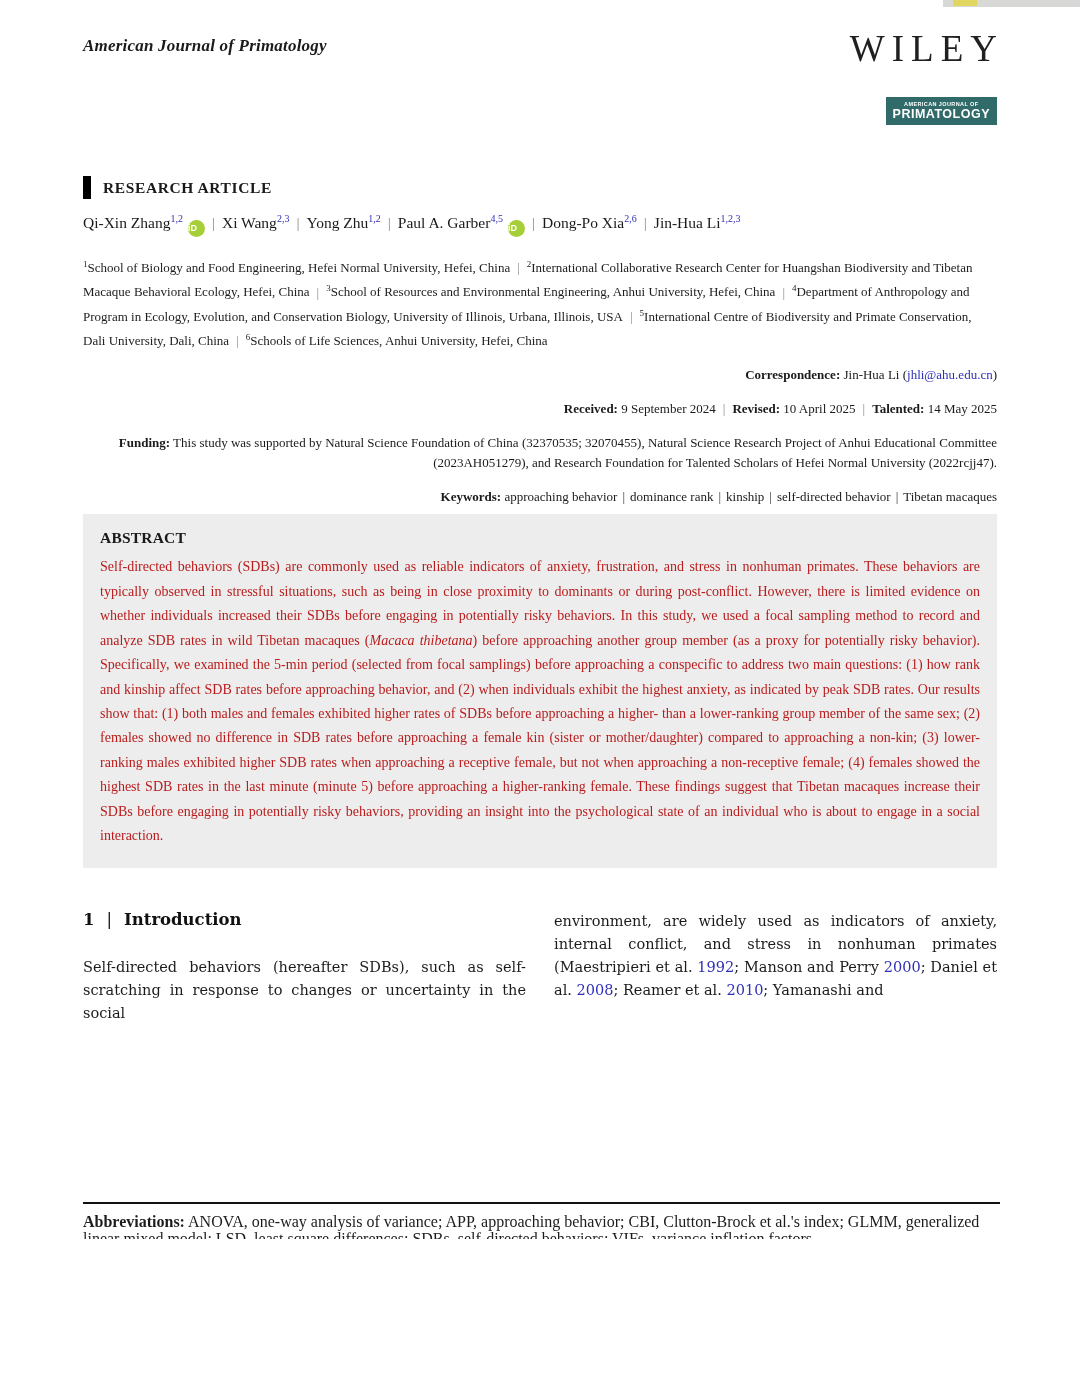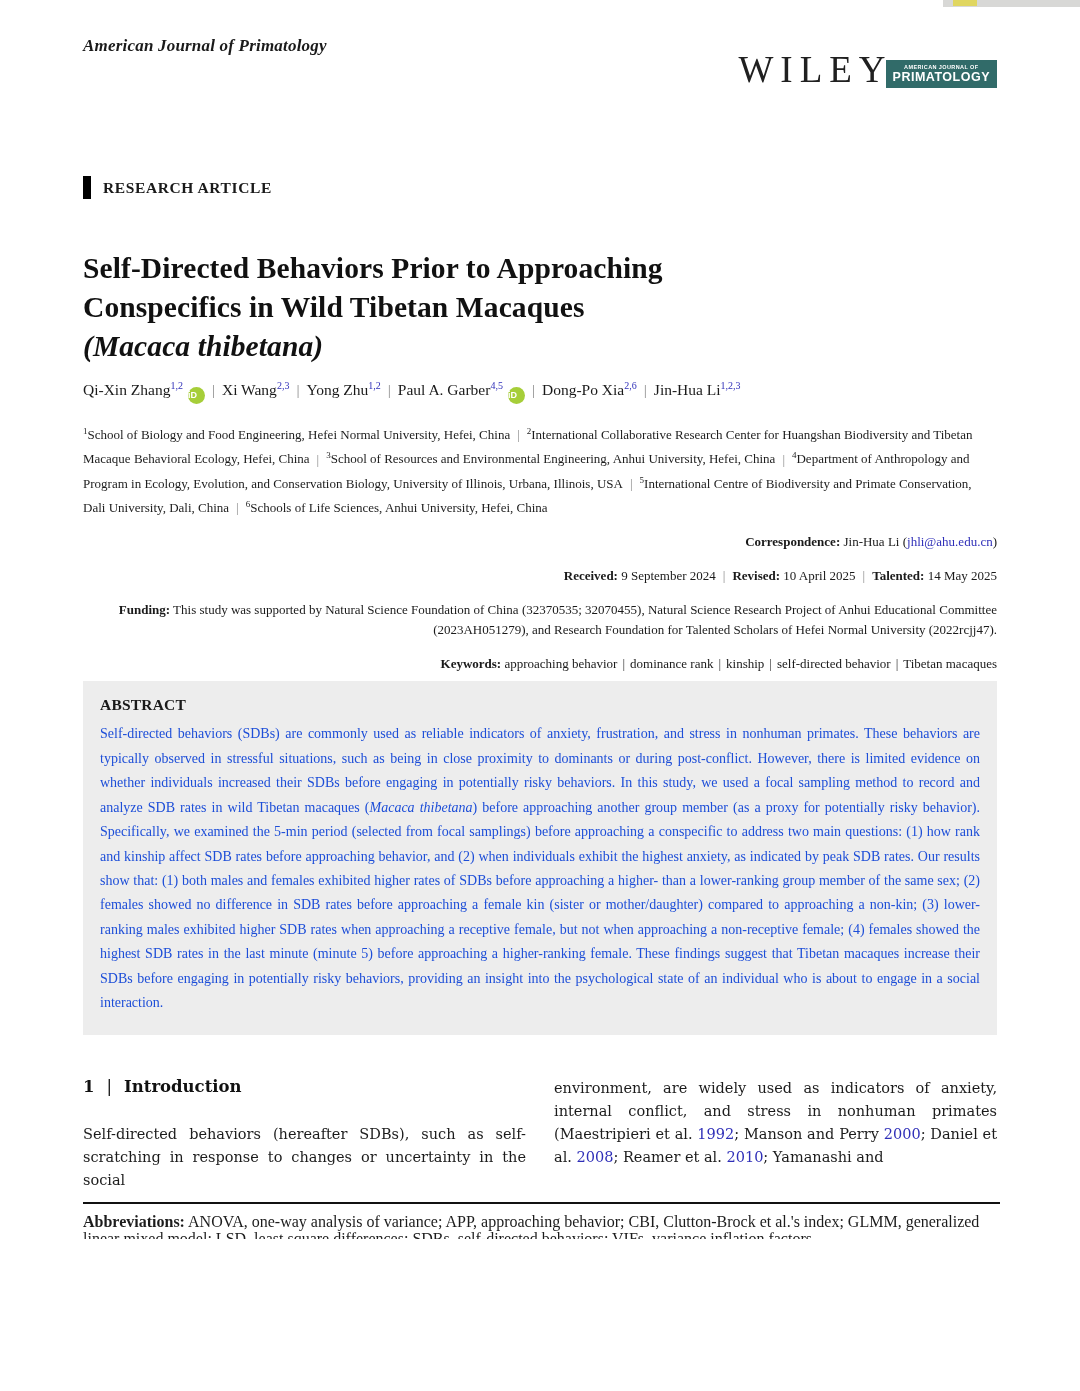--- a/index.html
+++ b/index.html
@@ -11,21 +11,21 @@
   }
   
   .top-artifact { position:absolute; top:0; right:0; width:137px; height:7px; background:#d8d8d6; }
   .top-artifact .chip { position:absolute; left:10px; top:0; width:24px; height:6px; background:#e0d660; display:block; }
 
   .content { padding:30px 83px 0 83px; }
 
   
   .header { display:flex; justify-content:space-between; align-items:flex-start; height:100px; }
   .journal-name { font-size:17px; font-weight:bold; font-style:italic; padding-top:6px; letter-spacing:0.2px; }
-  .header-right { display:flex; flex-direction:row; align-items:flex-end; }
+  .header-right { display:flex; flex-direction:column; align-items:flex-end; }
   .wiley { font-size:37px; letter-spacing:7px; color:#202020; line-height:1; font-weight:400; margin-right:-7px; }
   .badge { margin-top:30px; background:#316b69; color:#ffffff; text-align:center;
            padding:4px 7px 4px 7px; font-family:"Liberation Sans", sans-serif; }
   .badge .l1 { display:block; font-size:5.5px; letter-spacing:0.4px; font-weight:bold; }
   .badge .l2 { display:block; font-size:12.5px; letter-spacing:0.5px; font-weight:bold; line-height:1.15; }
 
   
   .article-type { margin-top:46px; display:flex; align-items:center; }
   .type-bar { display:inline-block; width:8px; height:23px; background:#000; margin-right:12px; }
   .type-label { font-size:15.5px; font-weight:bold; letter-spacing:0.6px; }
@@ -47,21 +47,21 @@
   .affiliations sup { font-size:9px; }
 
   .meta { margin-top:14px; font-size:13px; line-height:20px;text-align:right; }
   .meta b { font-weight:bold; }
   .link { color:#2f2fb8; text-decoration:none; cursor:pointer; }
   .kw-pipe { color:#333; padding:0 5px; }
 
   
   .abstract { margin-top:7px; background:#ededed; padding:15px 17px 20px 17px; }
   .abs-head { font-size:15.5px; font-weight:bold; letter-spacing:0.2px; }
-  .abs-body { margin-top:8px; font-size:14px; line-height:24.4px; text-align:justify; color:#1d4ed8; }
+  .abs-body { margin-top:8px; font-size:14px; line-height:24.4px; text-align:justify; color:#b91c1c; }
 
   
   .columns { margin-top:42px; display:flex; gap:28px; }
   .col { width:443px; }
   .sec-head { font-family:"DejaVu Serif", serif; font-size:16.5px; font-weight:bold; color:#111; }
   .sec-head .sep { padding:0 12px; font-weight:normal; }
   .body-text { font-family:"DejaVu Serif", serif; font-size:14.5px; line-height:23px;
                text-align:justify; margin-top:27px; color:#1c1c1c; }
   .col .first { margin-top:0; }
   .cite-link { color:#2f2fb8; cursor:pointer; }
@@ -101,25 +101,20 @@
           <span class="l2">PRIMATOLOGY</span>
         </div>
       </div>
     </div>
 
     <div class="article-type">
       <span class="type-bar"></span>
       <span class="type-label">RESEARCH ARTICLE</span>
     </div>
 
-    <h1 class="title">
-      <span>Self-Directed Behaviors Prior to Approaching</span><br>
-      <span>Conspecifics in Wild Tibetan Macaques</span><br>
-      <em>(Macaca thibetana)</em>
-    </h1>
 
     <div class="authors" id="authors"><span>Qi-Xin Zhang</span><sup>1,2</sup><span class="orcid">iD</span><span class="pipe">|</span><span>Xi Wang</span><sup>2,3</sup><span class="pipe">|</span><span>Yong Zhu</span><sup>1,2</sup><span class="pipe">|</span><span>Paul A. Garber</span><sup>4,5</sup><span class="orcid">iD</span><span class="pipe">|</span><span>Dong-Po Xia</span><sup>2,6</sup><span class="pipe">|</span><span>Jin-Hua Li</span><sup>1,2,3</sup></div>
 
     <p class="affiliations" id="affiliations"><sup>1</sup><span>School of Biology and Food Engineering, Hefei Normal University, Hefei, China</span><span class="pipe">|</span><sup>2</sup><span>International Collaborative Research Center for Huangshan Biodiversity and Tibetan Macaque Behavioral Ecology, Hefei, China</span><span class="pipe">|</span><sup>3</sup><span>School of Resources and Environmental Engineering, Anhui University, Hefei, China</span><span class="pipe">|</span><sup>4</sup><span>Department of Anthropology and Program in Ecology, Evolution, and Conservation Biology, University of Illinois, Urbana, Illinois, USA</span><span class="pipe">|</span><sup>5</sup><span>International Centre of Biodiversity and Primate Conservation, Dali University, Dali, China</span><span class="pipe">|</span><sup>6</sup><span>Schools of Life Sciences, Anhui University, Hefei, China</span></p>
 
     <p class="meta"><b>Correspondence:</b><span> Jin-Hua Li (</span><a class="link">jhli@ahu.edu.cn</a><span>)</span></p>
 
     <p class="meta" id="dates"><b>Received:</b><span> 9 September 2024</span><span class="pipe">|</span><b>Revised:</b><span> 10 April 2025</span><span class="pipe">|</span><b>Talented:</b><span> 14 May 2025</span></p>
 
     <p class="meta"><b>Funding:</b><span> This study was supported by Natural Science Foundation of China (32370535; 32070455), Natural Science Research Project of Anhui Educational Committee (2023AH051279), and Research Foundation for Talented Scholars of Hefei Normal University (2022rcjj47).</span></p>

